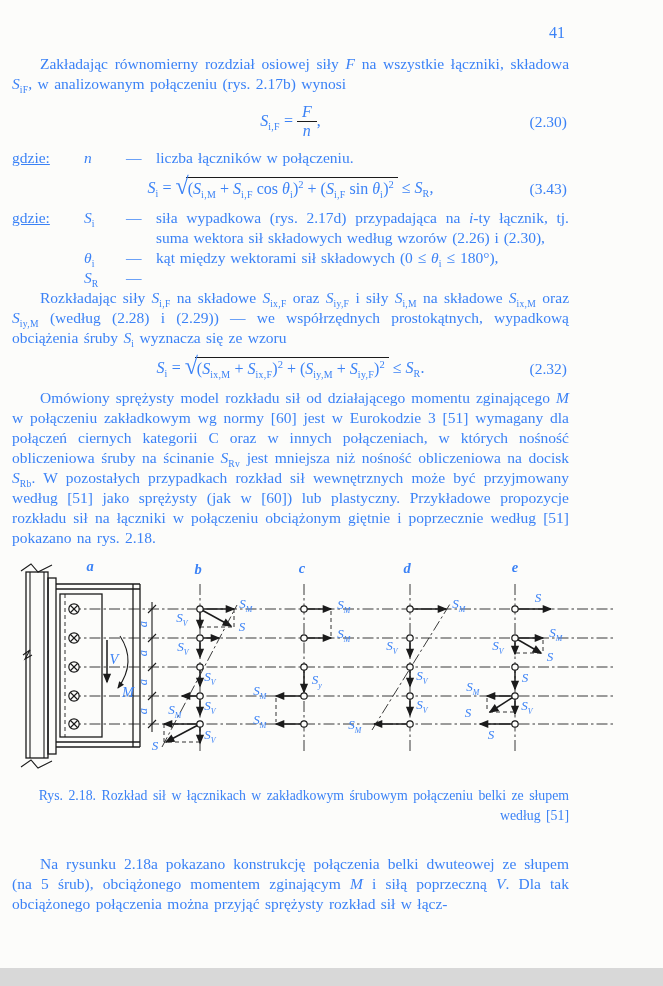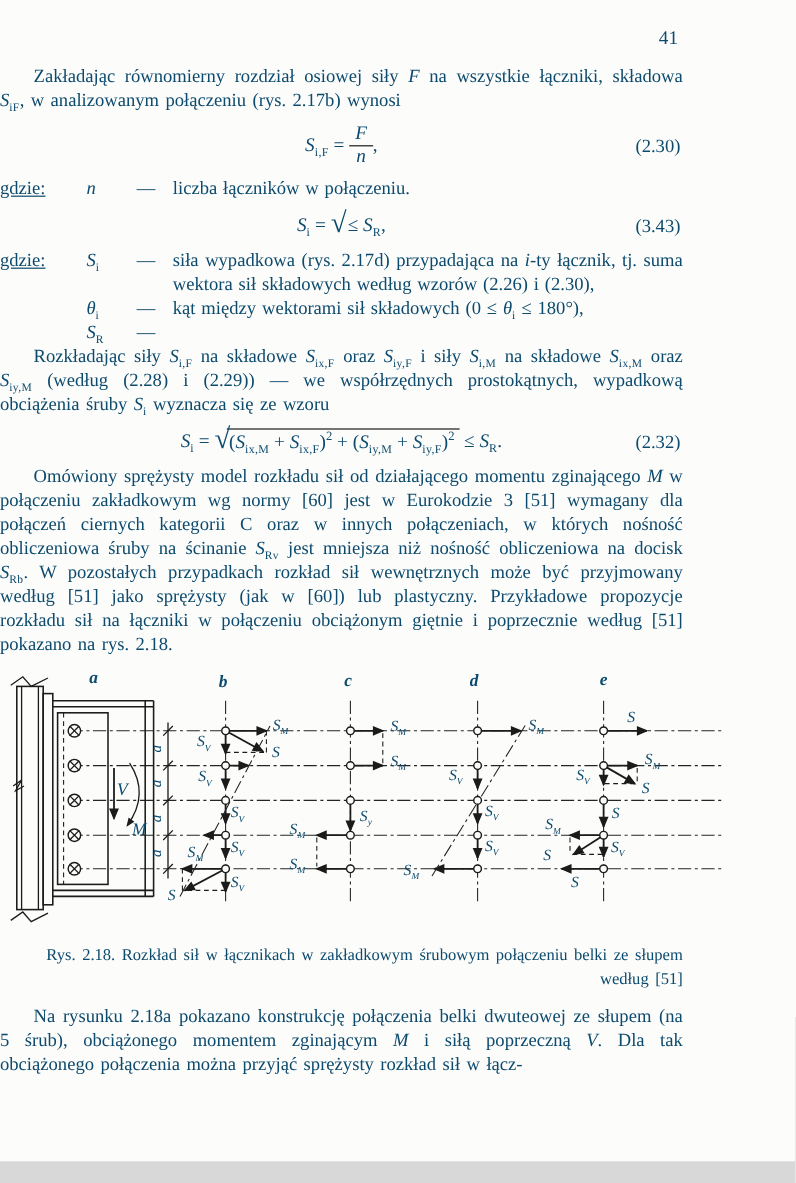--- a/index.html
+++ b/index.html
@@ -1,19 +1,19 @@
 <!DOCTYPE html>
 <html><head>
 <meta charset="utf-8">
 <style>
   html,body{margin:0;padding:0;background:#d8d8d8;}
   .page{
-    width:663px;height:968px;background:#fcfcfa;color:#0c4a6e;position:relative;
+    width:663px;height:968px;background:#fcfcfa;color:#3b82f6;position:relative;
     font-family:"Liberation Serif","DejaVu Serif",serif;font-size:15.5px;
-    box-sizing:border-box;padding:24px 94px 0 0;overflow:hidden;
+    box-sizing:border-box;padding:24px 94px 0 12px;overflow:hidden;
   }
   .pageno{position:absolute;top:24px;right:98px;font-size:16px;}
   p.body{margin:0;text-indent:28px;text-align:justify;line-height:20px;word-spacing:1.5px;}
   p.first{margin-top:30px;}
   i{font-style:italic;}
   sub{font-size:0.62em;line-height:0;letter-spacing:0.3px;}
   sup{font-size:0.66em;line-height:0;}
   
   .eq{position:relative;text-align:center;margin:9px 0 7px;font-size:16px;line-height:1.25;}
   .eq .ebody{display:inline-block;vertical-align:middle;}
@@ -64,20 +64,21 @@
     <span class="dl-lead">gdzie:</span>
     <span class="dl-term"><i>n</i></span>
     <span class="dl-dash">—</span>
     <span class="dl-def">liczba łączników w połączeniu.</span>
   </div>
 
 
   <div class="eq">
     <span class="ebody"><i>S</i><sub>i</sub> = <span class="sqrt">
           <span class="rs">√</span>
+          <span class="rc">(<i>S</i><sub>i,M</sub> + <i>S</i><sub>i,F</sub> cos <i>θ</i><sub>i</sub>)<sup>2</sup> + (<i>S</i><sub>i,F</sub> sin <i>θ</i><sub>i</sub>)<sup>2</sup></span>
         </span> ≤ <i>S</i><sub>R</sub>,</span>
     <span class="enum">(3.43)</span>
   </div>
 
   <div>
     <div class="dl-row">
       <span class="dl-lead">gdzie:</span>
       <span class="dl-term"><i>S</i><sub>i</sub></span>
       <span class="dl-dash">—</span>
       <span class="dl-def">siła wypadkowa (rys. 2.17d) przypadająca na <i>i</i>-ty łącznik, tj. suma wektora sił składowych według wzorów (2.26) i (2.30),</span>
@@ -301,14 +302,14 @@
     <span class="fl" style="left:515px;top:148px"><i>S</i><sub>V</sub></span>
     <span class="fl" style="left:456px;top:155px"><i>S</i></span>
     <span class="fl" style="left:479px;top:177px"><i>S</i></span>
   </div>
 
   <div class="cap">
     <div>Rys. 2.18. Rozkład sił w łącznikach w zakładkowym śrubowym połączeniu belki ze słupem</div>
     <div>według [51]</div>
   </div>
 
-  <p class="body" style="margin-top:12px">Na rysunku 2.18a pokazano konstrukcję połączenia belki dwuteowej ze słupem (na 5 śrub), obciążonego momentem zginającym <i>M</i> i siłą poprzeczną <i>V</i>. Dla tak obciążonego połączenia można przyjąć sprężysty rozkład sił w łącz-</p>
+  <p class="body" style="margin-top:28px">Na rysunku 2.18a pokazano konstrukcję połączenia belki dwuteowej ze słupem (na 5 śrub), obciążonego momentem zginającym <i>M</i> i siłą poprzeczną <i>V</i>. Dla tak obciążonego połączenia można przyjąć sprężysty rozkład sił w łącz-</p>
 </div>
 
 </body></html>

